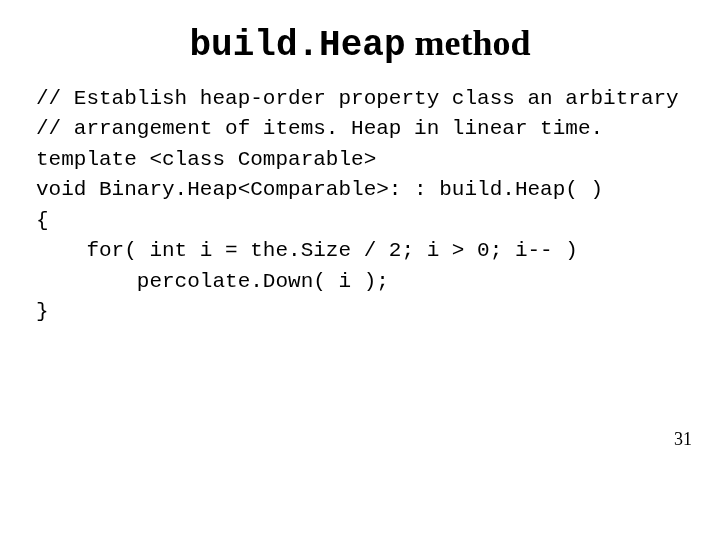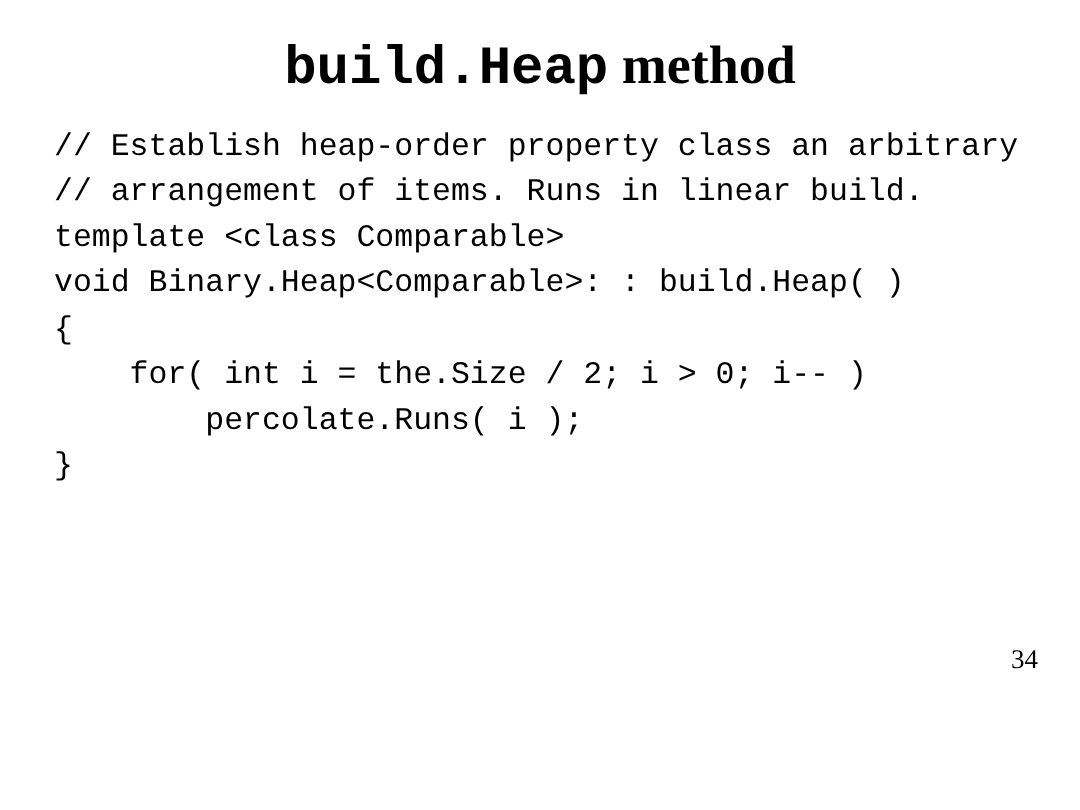--- a/index.html
+++ b/index.html
@@ -52,23 +52,23 @@
 </head>
 <body>
 
 <div class="slide">
 
   <div class="title">
     <span class="mono">build.Heap</span><span class="serif"> method</span>
   </div>
 
   <div class="code"><span>// Establish heap-order property class an arbitrary</span>
-<span>// arrangement of items. Runs in linear build.</span>
+<span>// arrangement of items. Heap in linear time.</span>
 <span>template &lt;class Comparable&gt;</span>
 <span>void Binary.Heap&lt;Comparable&gt;: : build.Heap( )</span>
 <span>{</span>
 <span>    for( int i = the.Size / 2; i &gt; 0; i-- )</span>
-<span>        percolate.Runs( i );</span>
+<span>        percolate.Down( i );</span>
 <span>}</span></div>
 
-  <div class="page-number">34</div>
+  <div class="page-number">31</div>
 
 </div>
 
 </body></html>

